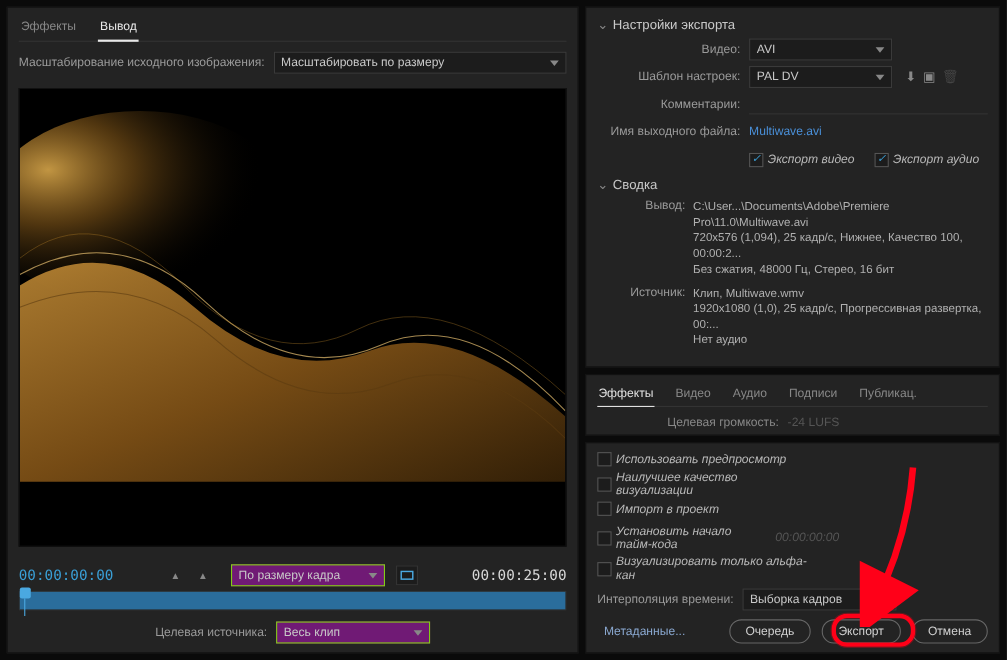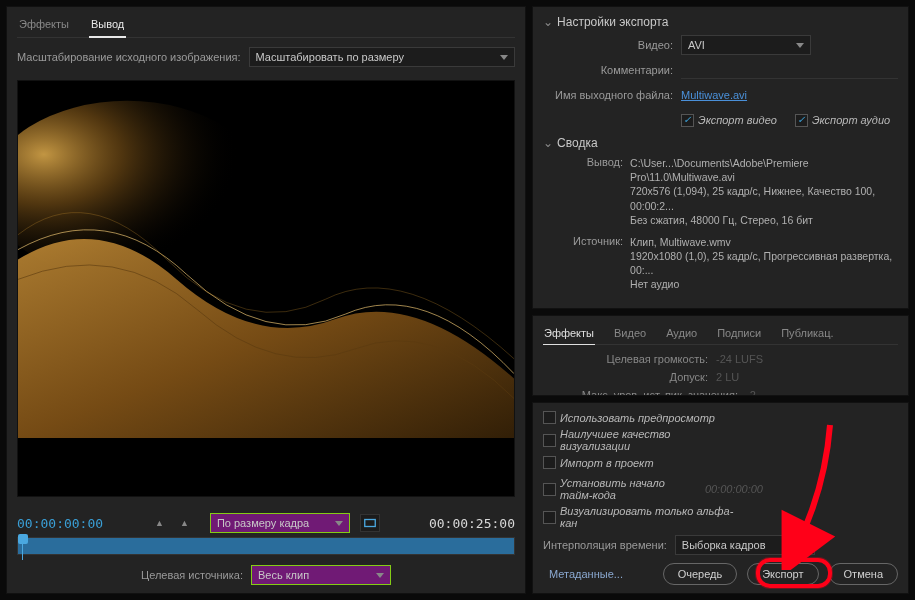--- a/index.html
+++ b/index.html
@@ -26,21 +26,21 @@
 .icon-btn { width: 20px; height: 18px; background: #1c1c1c; border: 1px solid #333; display: flex; align-items: center; justify-content: center; color: #3a9fd6; font-size: 10px; cursor: pointer; }
 .timeline-track { height: 18px; background: #1a1a1a; border: 1px solid #333; position: relative; margin: 2px 0 10px; }
 .timeline-fill { position: absolute; left: 0; top: 0; bottom: 0; width: 100%; background: #2a6d9c; }
 .playhead { position: absolute; left: 0; top: -4px; width: 10px; height: 10px; background: #4aa8e0; border-radius: 2px; }
 .playhead::after { content: ""; position: absolute; left: 4px; top: 10px; width: 1px; height: 16px; background: #4aa8e0; }
 .bottom-row { display: flex; align-items: center; justify-content: center; gap: 8px; }
 .twirl { color: #888; cursor: pointer; display: inline-block; margin-right: 4px; }
 .section-title { color: #c8c8c8; font-size: 12px; margin-bottom: 6px; }
 .form-row { display: flex; align-items: center; gap: 8px; margin-bottom: 5px; min-height: 20px; }
 .form-label { width: 130px; text-align: right; color: #9a9a9a; font-size: 11px; flex-shrink: 0; }
-.link-text { color: #4a90d9; text-decoration: underline; cursor: pointer; font-size: 11px; }
+.link-text { color: #4a90d9; cursor: pointer; font-size: 11px; }
 .checkbox { width: 13px; height: 13px; border: 1px solid #555; background: #1c1c1c; display: inline-flex; align-items: center; justify-content: center; cursor: pointer; flex-shrink: 0; }
 .checkbox.checked::before { content: "✓"; color: #3a9fd6; font-size: 10px; line-height: 10px; }
 .check-row { display: flex; align-items: center; gap: 4px; font-style: italic; }
 .check-row .lbl { color: #b8b8b8; font-size: 11px; }
 .summary-block { margin-left: 10px; margin-bottom: 8px; }
 .summary-label { width: 70px; text-align: right; display: inline-block; vertical-align: top; color: #9a9a9a; font-size: 11px; }
 .summary-text { display: inline-block; width: calc(100% - 80px); color: #b0b0b0; font-size: 10.5px; line-height: 1.35; margin-left: 4px; vertical-align: top; }
 .sub-tabs { display: flex; gap: 18px; border-bottom: 1px solid #333; margin-bottom: 8px; }
 .sub-tab { padding: 3px 1px 5px; color: #888; cursor: pointer; font-size: 11px; }
 .sub-tab.active { color: #e0e0e0; border-bottom: 1px solid #e0e0e0; margin-bottom: -1px; }
@@ -129,20 +129,29 @@
   <div class="right-panel">
 
     <div class="section">
       <div class="section-title"><span class="twirl">⌄</span><span>Настройки экспорта</span></div>
 
       <div class="form-row">
         <span class="form-label">Видео:</span>
         <div class="select" style="width:130px">AVI</div>
       </div>
       <div class="form-row">
+        <span class="form-label">Шаблон настроек:</span>
+        <div class="select" style="width:130px">PAL DV</div>
+        <div class="toolbar-icons">
+          <span>⬇</span>
+          <span>▣</span>
+          <span class="disabled">🗑</span>
+        </div>
+      </div>
+      <div class="form-row">
         <span class="form-label">Комментарии:</span>
         <span style="flex:1;height:18px;border-bottom:1px solid #333"></span>
       </div>
       <div class="form-row">
         <span class="form-label">Имя выходного файла:</span>
         <span class="link-text">Multiwave.avi</span>
       </div>
       <div class="form-row">
         <span class="form-label"></span>
         <div class="check-row">

